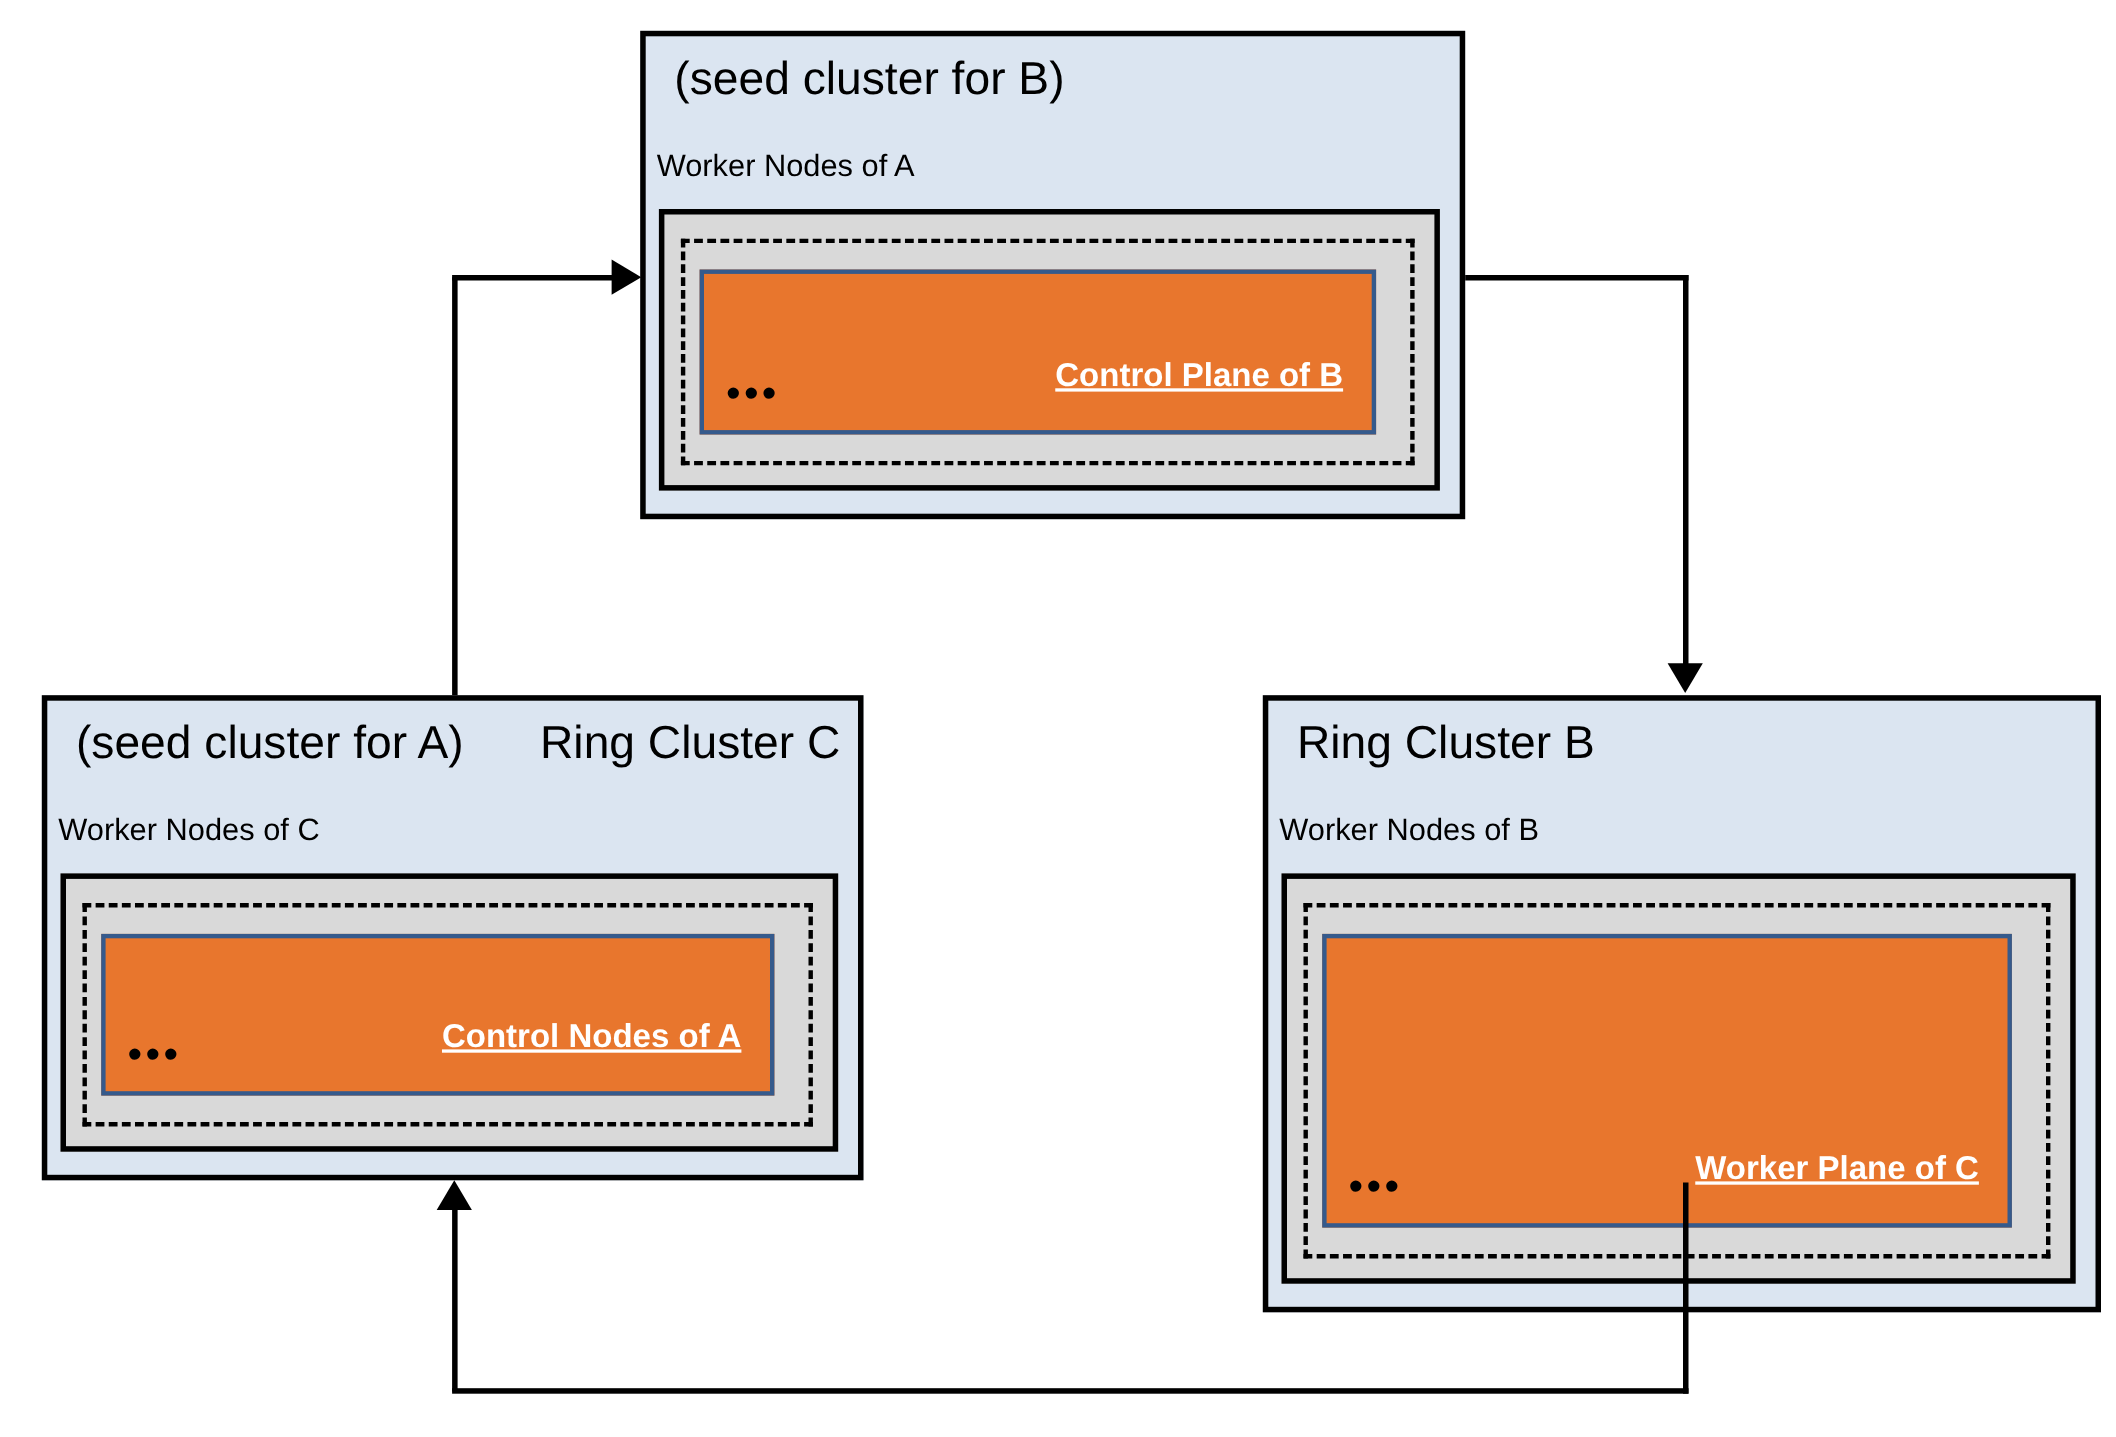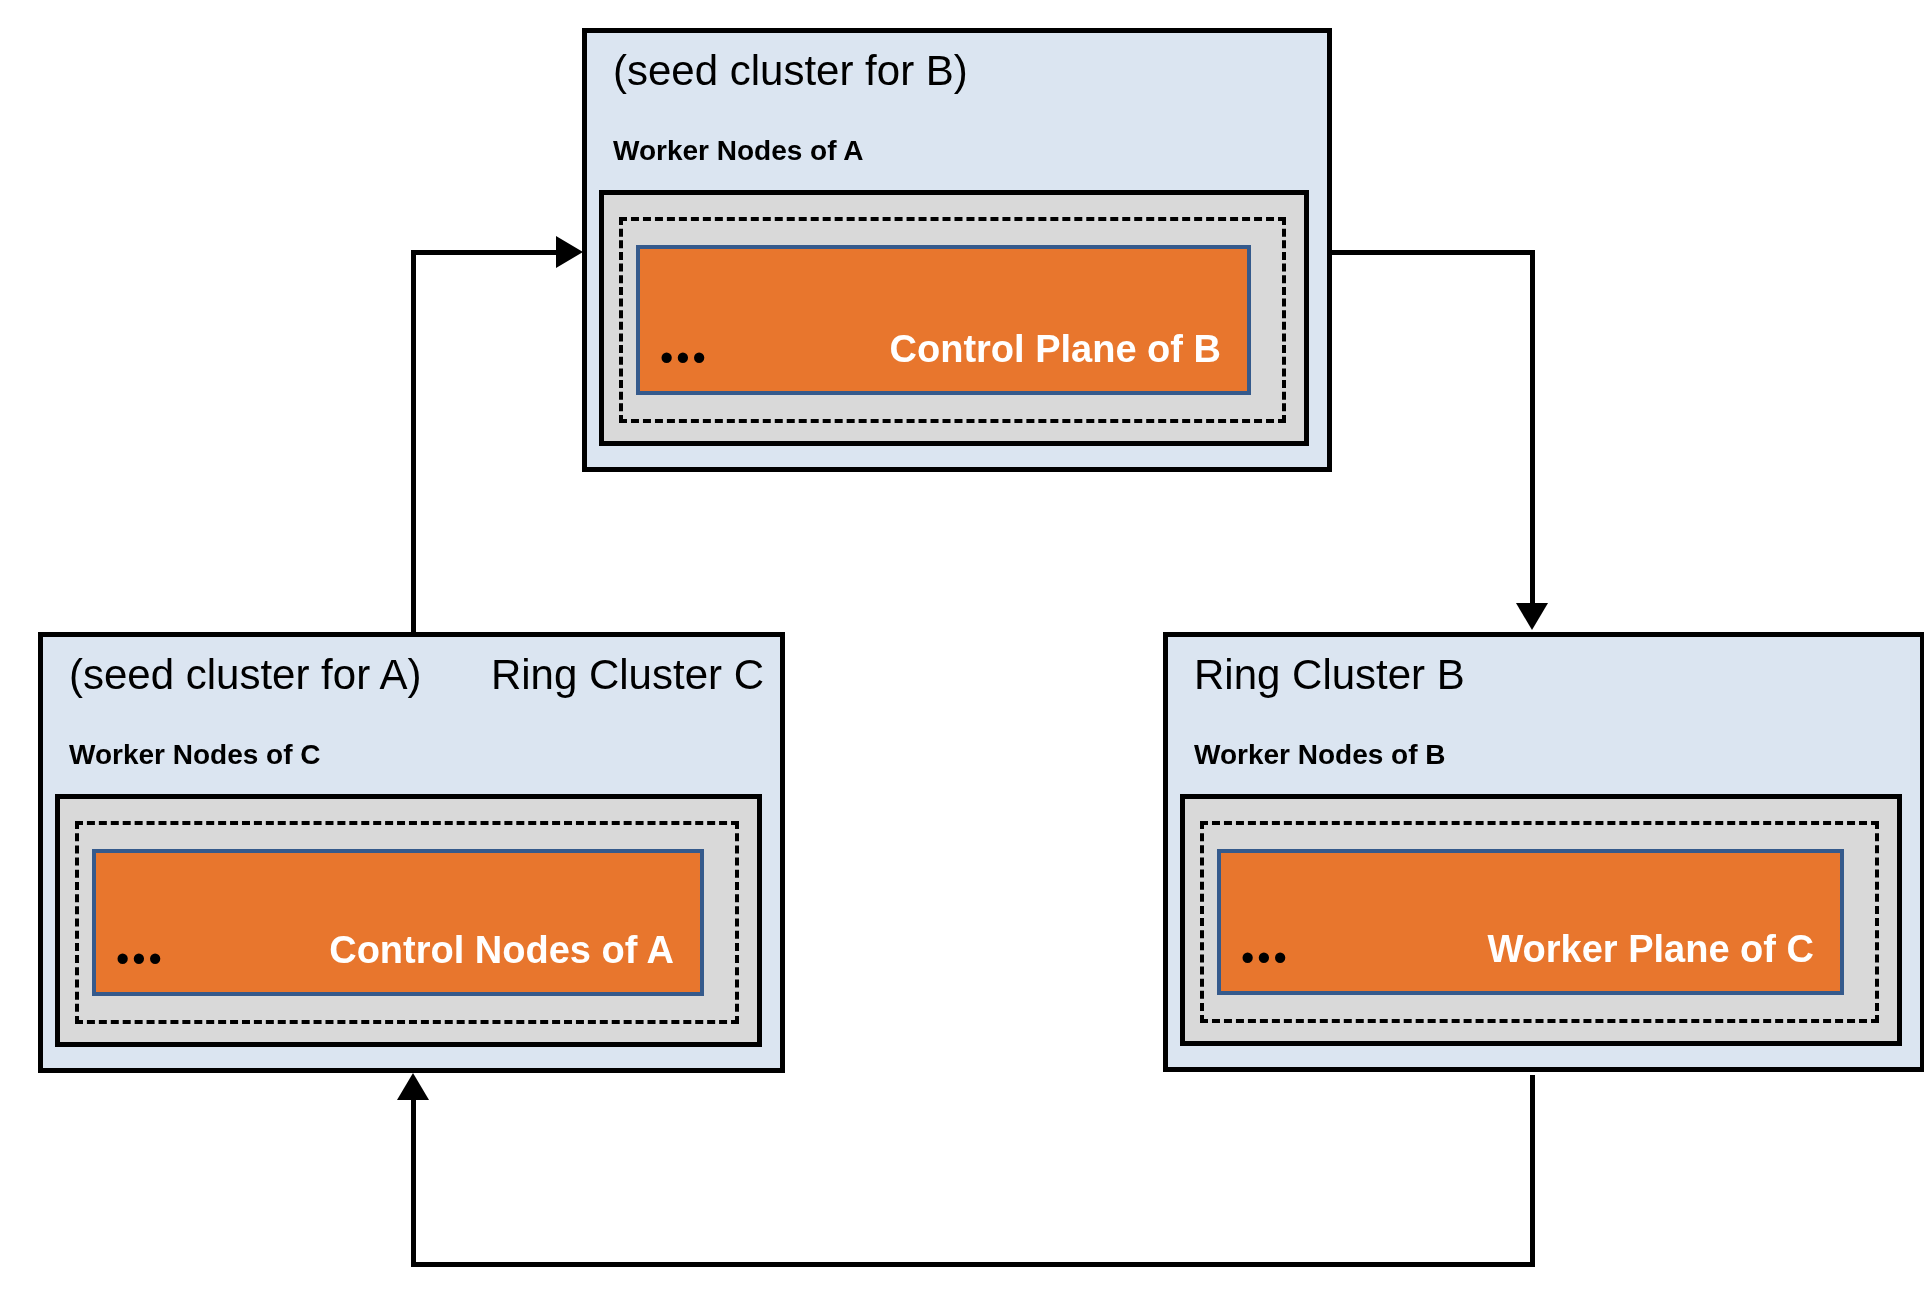--- a/index.html
+++ b/index.html
@@ -17,39 +17,39 @@
   }
 
   
   .cluster {
     position: absolute;
     background: var(--cluster-fill, #dbe5f1);
     border: 5px solid var(--cluster-border, #000000);
     box-sizing: border-box;
   }
   #cluster-a { left: 582px;  top: 28px;  width: 750px; height: 444px; }
-  #cluster-b { left: 1148px; top: 632px; width: 762px; height: 440px; margin-left: 15px; }
+  #cluster-b { left: 1148px; top: 632px; width: 762px; height: 561px; }
   #cluster-c { left: 38px;   top: 632px; width: 747px; height: 441px; }
 
   .title-row {
     position: absolute;
     top: 14px; left: 26px; right: 16px;
     display: flex;
     justify-content: space-between;
     align-items: baseline;
     font-size: 42px;
     line-height: 1.15;
     color: var(--title-text, #000000);
     white-space: nowrap;
   }
   .worker-label {
     position: absolute;
-    top: 102px; left: 26px;
+    top: 102px; left: 10px;
     font-size: 28px;
-    font-weight: bold;
+    font-weight: normal;
     color: var(--title-text, #000000);
     white-space: nowrap;
   }
 
   .gray-box {
     position: absolute;
     left: 12px; right: 18px; top: 157px; bottom: 21px;
     background: var(--node-fill, #d9d9d9);
     border: 5px solid var(--node-border, #000000);
     box-sizing: border-box;
@@ -69,25 +69,26 @@
   .dots {
     position: absolute;
     left: 20px; bottom: 16px;
     font-size: 38px;
     letter-spacing: 3px;
     line-height: 0.9;
     color: #000000;
   }
   .cp-label {
     position: absolute;
-    right: 26px; bottom: 20px;
-    font-size: 38px;
+    right: 26px; bottom: 32px;
+    font-size: 30px;
     font-weight: bold;
     color: var(--control-plane-text, #ffffff);
     white-space: nowrap;
+    text-decoration: underline;
   }
 
   
   .seg {
     position: absolute;
     background: var(--arrow, #000000);
   }
   .head {
     position: absolute;
     width: 0; height: 0;

